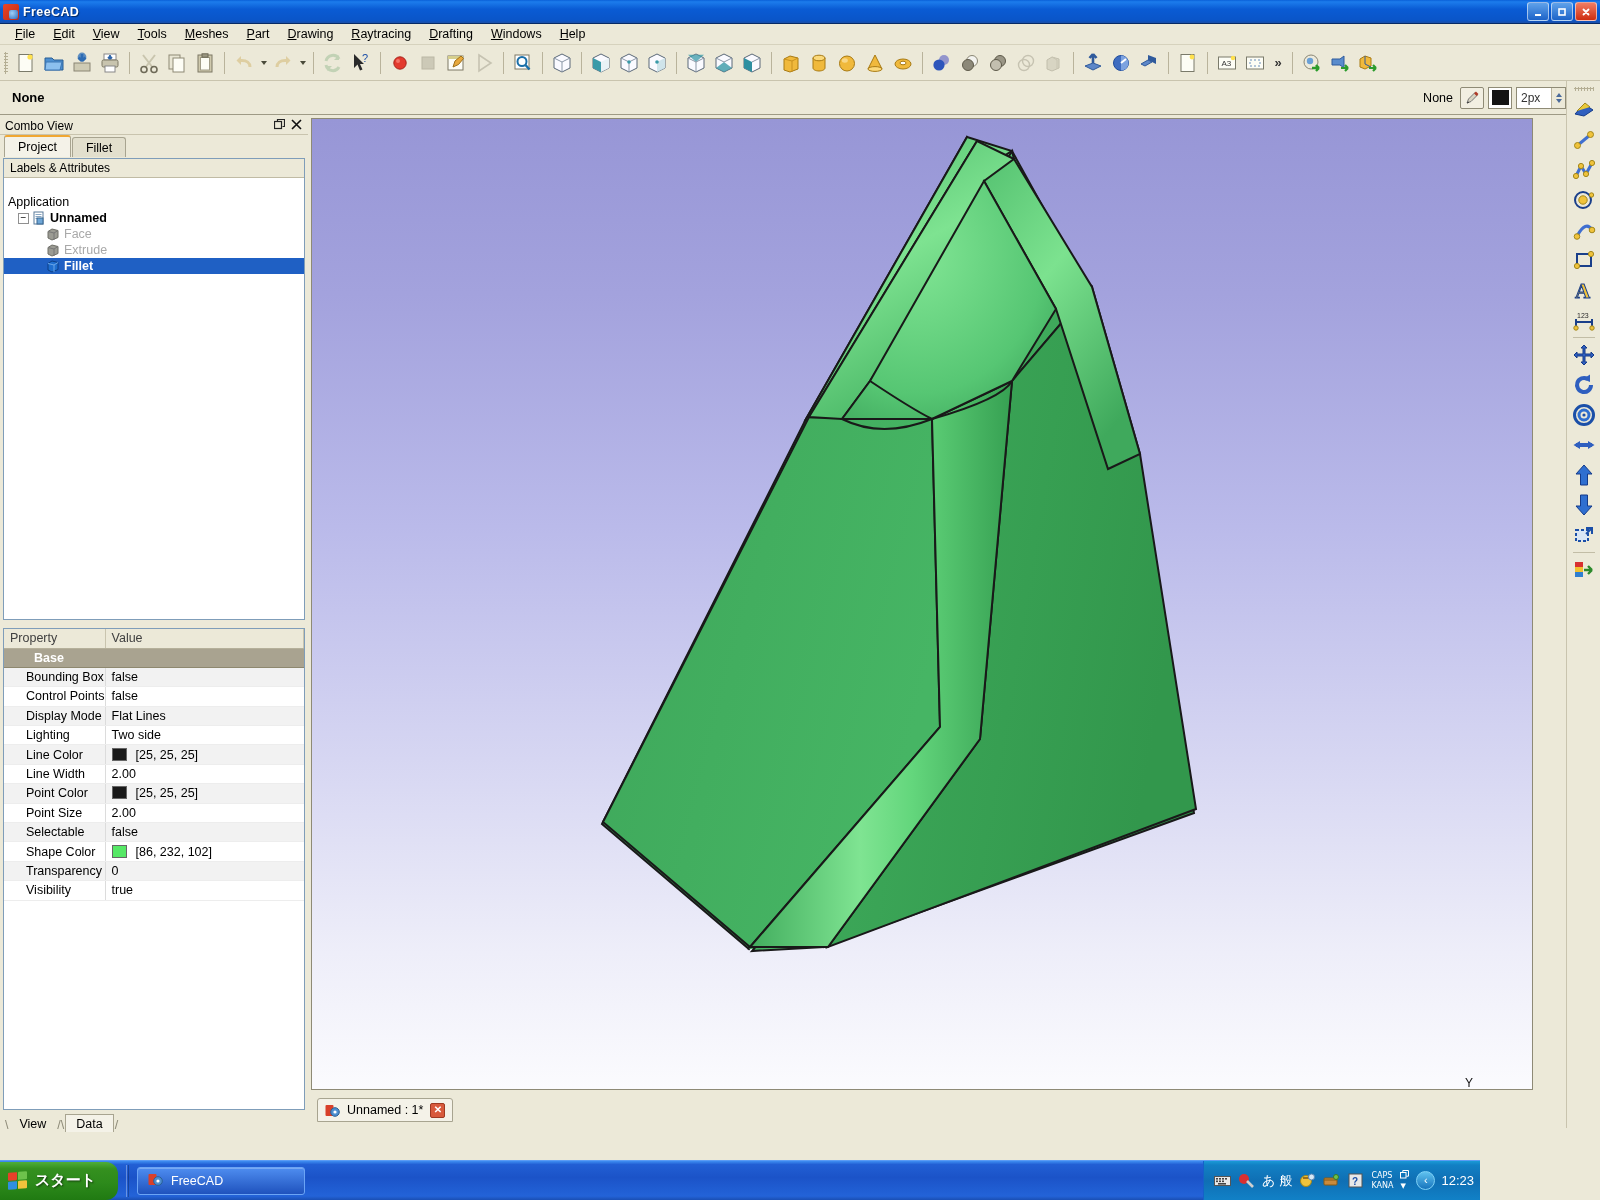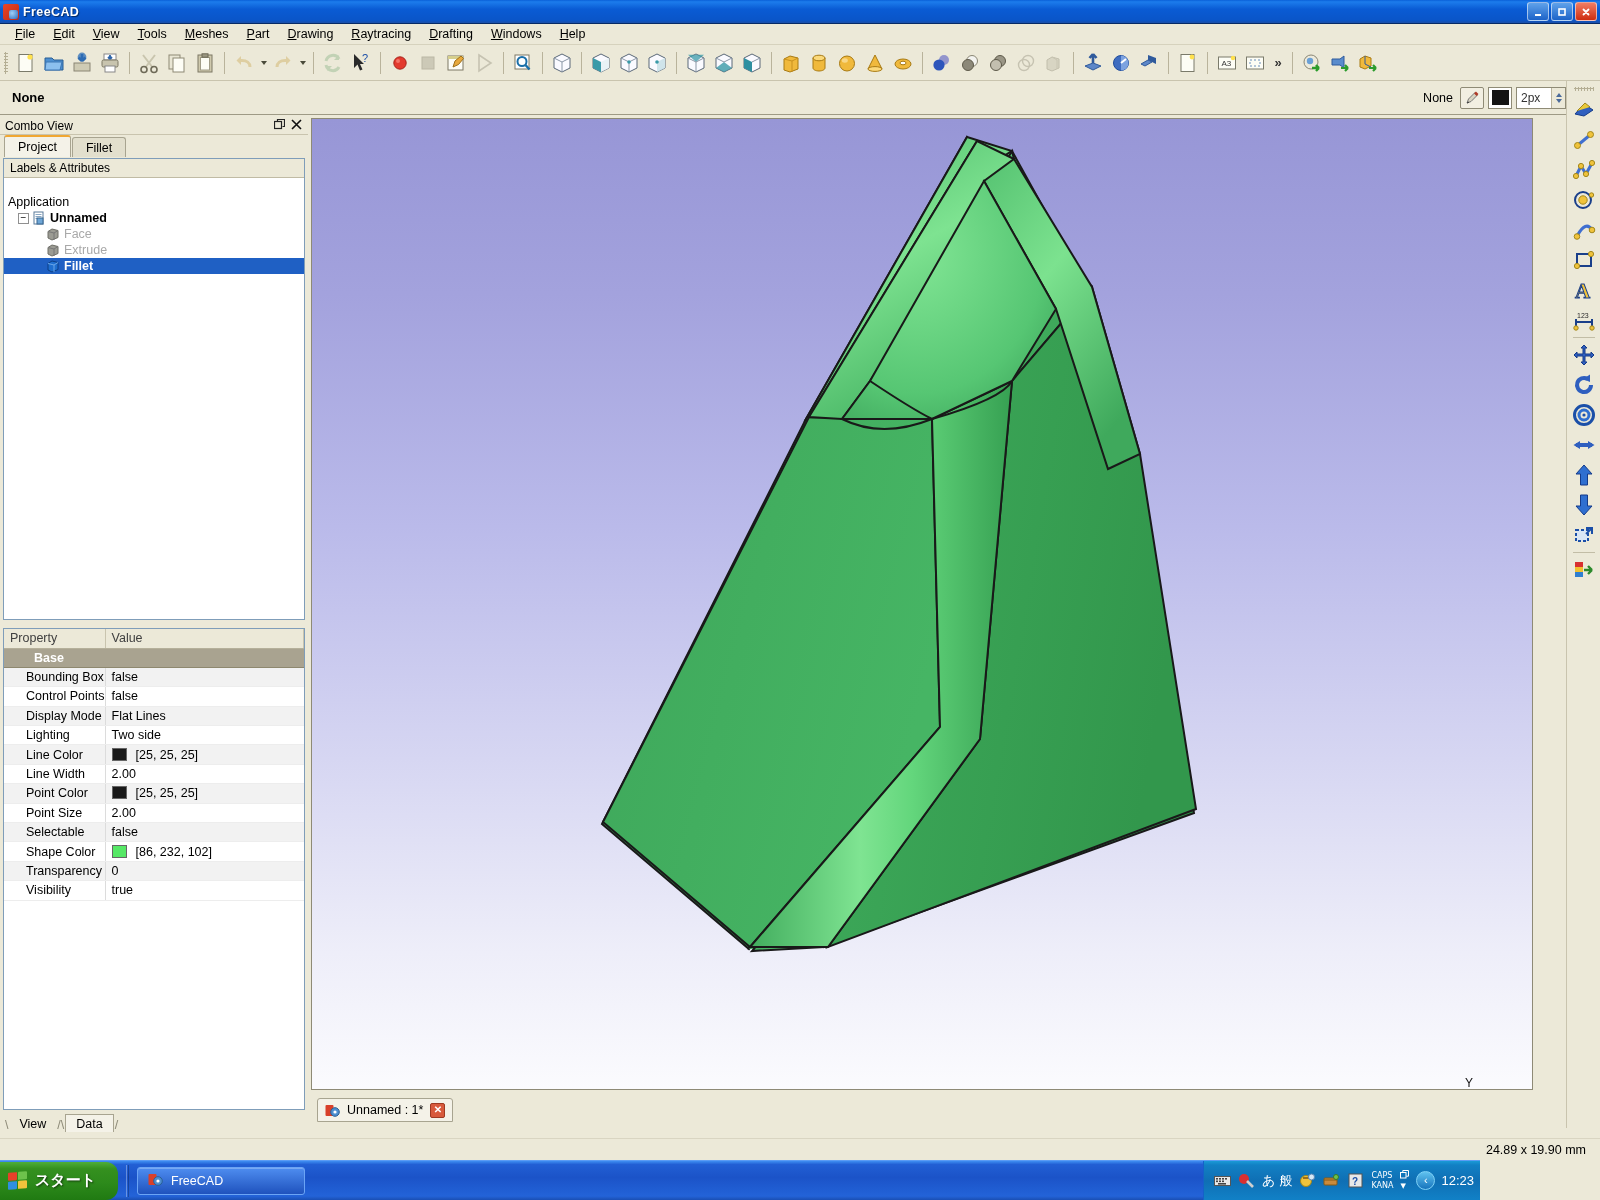--- a/index.html
+++ b/index.html
@@ -1034,23 +1034,20 @@
     <div class="rbtn">
       <svg width="24" height="24" viewBox="0 0 24 24">
           <rect x="3" y="4" width="8" height="5" fill="#d83030"></rect>
           <rect x="3" y="9" width="8" height="5" fill="#f0c030"></rect>
           <rect x="3" y="14" width="8" height="5" fill="#2f7fd0"></rect>
           <path d="M12 12h8m0 0l-4-4m4 4l-4 4" stroke="#2c8a2c" stroke-width="2.4" fill="none"></path>
         </svg>
     </div>
   </div>
 
-  <div class="statusbar">
-    <span class="status-dim">24.89 x 19.90 mm</span>
-  </div>
 
   <div class="taskbar">
     <div class="startbtn">
       <span class="winflag">
         <i style="background:#e8402a"></i>
           <i style="background:#6ec24c"></i>
           <i style="background:#2f8fe0"></i>
           <i style="background:#f0c33c"></i>
       </span>
       <span>スタート</span>

